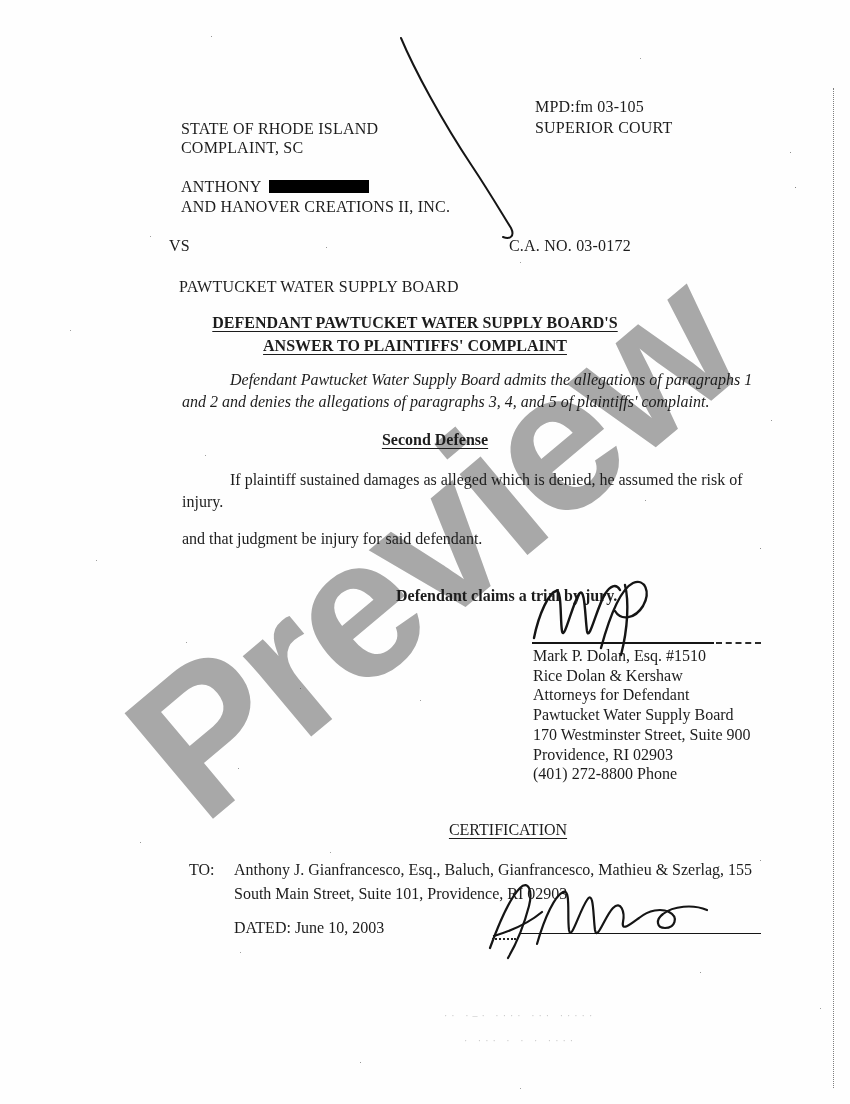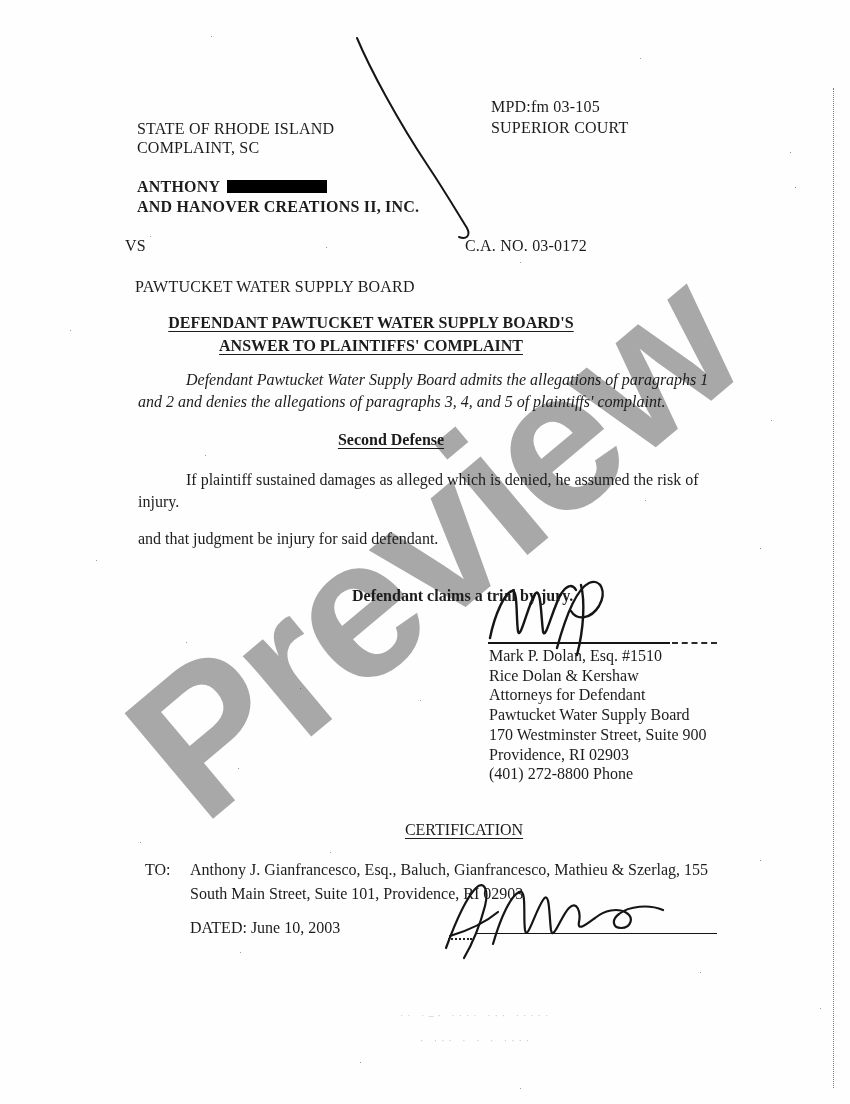--- a/index.html
+++ b/index.html
@@ -3,21 +3,21 @@
 <meta charset="utf-8">
 <style>
   html,body{margin:0;padding:0;background:#e8e8e8;}
   .page{
     position:relative;width:850px;height:1104px;margin:0 auto;
     background:#fefefe;overflow:hidden;
     font-family:"Liberation Serif","DejaVu Serif",serif;
     color:#1c1c1c;font-size:16px;
   }
   .abs{position:absolute;}
-  .layer-content{position:absolute;inset:0;z-index:2;}
+  .layer-content{position:absolute;inset:0;z-index:2;margin-left:44px;}
   .layer-back{position:absolute;inset:0;z-index:1;}
   .caps{letter-spacing:.2px;}
   .watermark{
     position:absolute;left:432px;top:545px;
     transform:translate(-50%,-50%) rotate(-40deg);
     font-family:"Liberation Sans","DejaVu Sans",sans-serif;
     font-weight:bold;font-size:200px;letter-spacing:-6px;
     white-space:nowrap;line-height:1;
   }
   .heading-underline{text-decoration:underline;text-underline-offset:3px;}
@@ -63,21 +63,21 @@
     <div class="abs caps" style="left:491px;top:96px;line-height:21px;">
       <div>MPD:fm 03-105</div>
       <div>SUPERIOR COURT</div>
     </div>
 
     <div class="abs caps" style="left:137px;top:119px;line-height:19px;">
       <div>STATE OF RHODE ISLAND</div>
       <div>COMPLAINT, SC</div>
     </div>
 
-    <div class="abs caps" style="left:137px;top:177px;line-height:20px;font-weight:bold;">
+    <div class="abs caps" style="left:137px;top:177px;line-height:20px;">
       <div>
         <span>ANTHONY</span><span class="redaction"></span>
       </div>
       <div>AND HANOVER CREATIONS II, INC.</div>
     </div>
 
     <div class="abs caps" style="left:125px;top:237px;">VS</div>
 
     <div class="abs caps" style="left:465px;top:237px;">C.A. NO. 03-0172</div>
 

